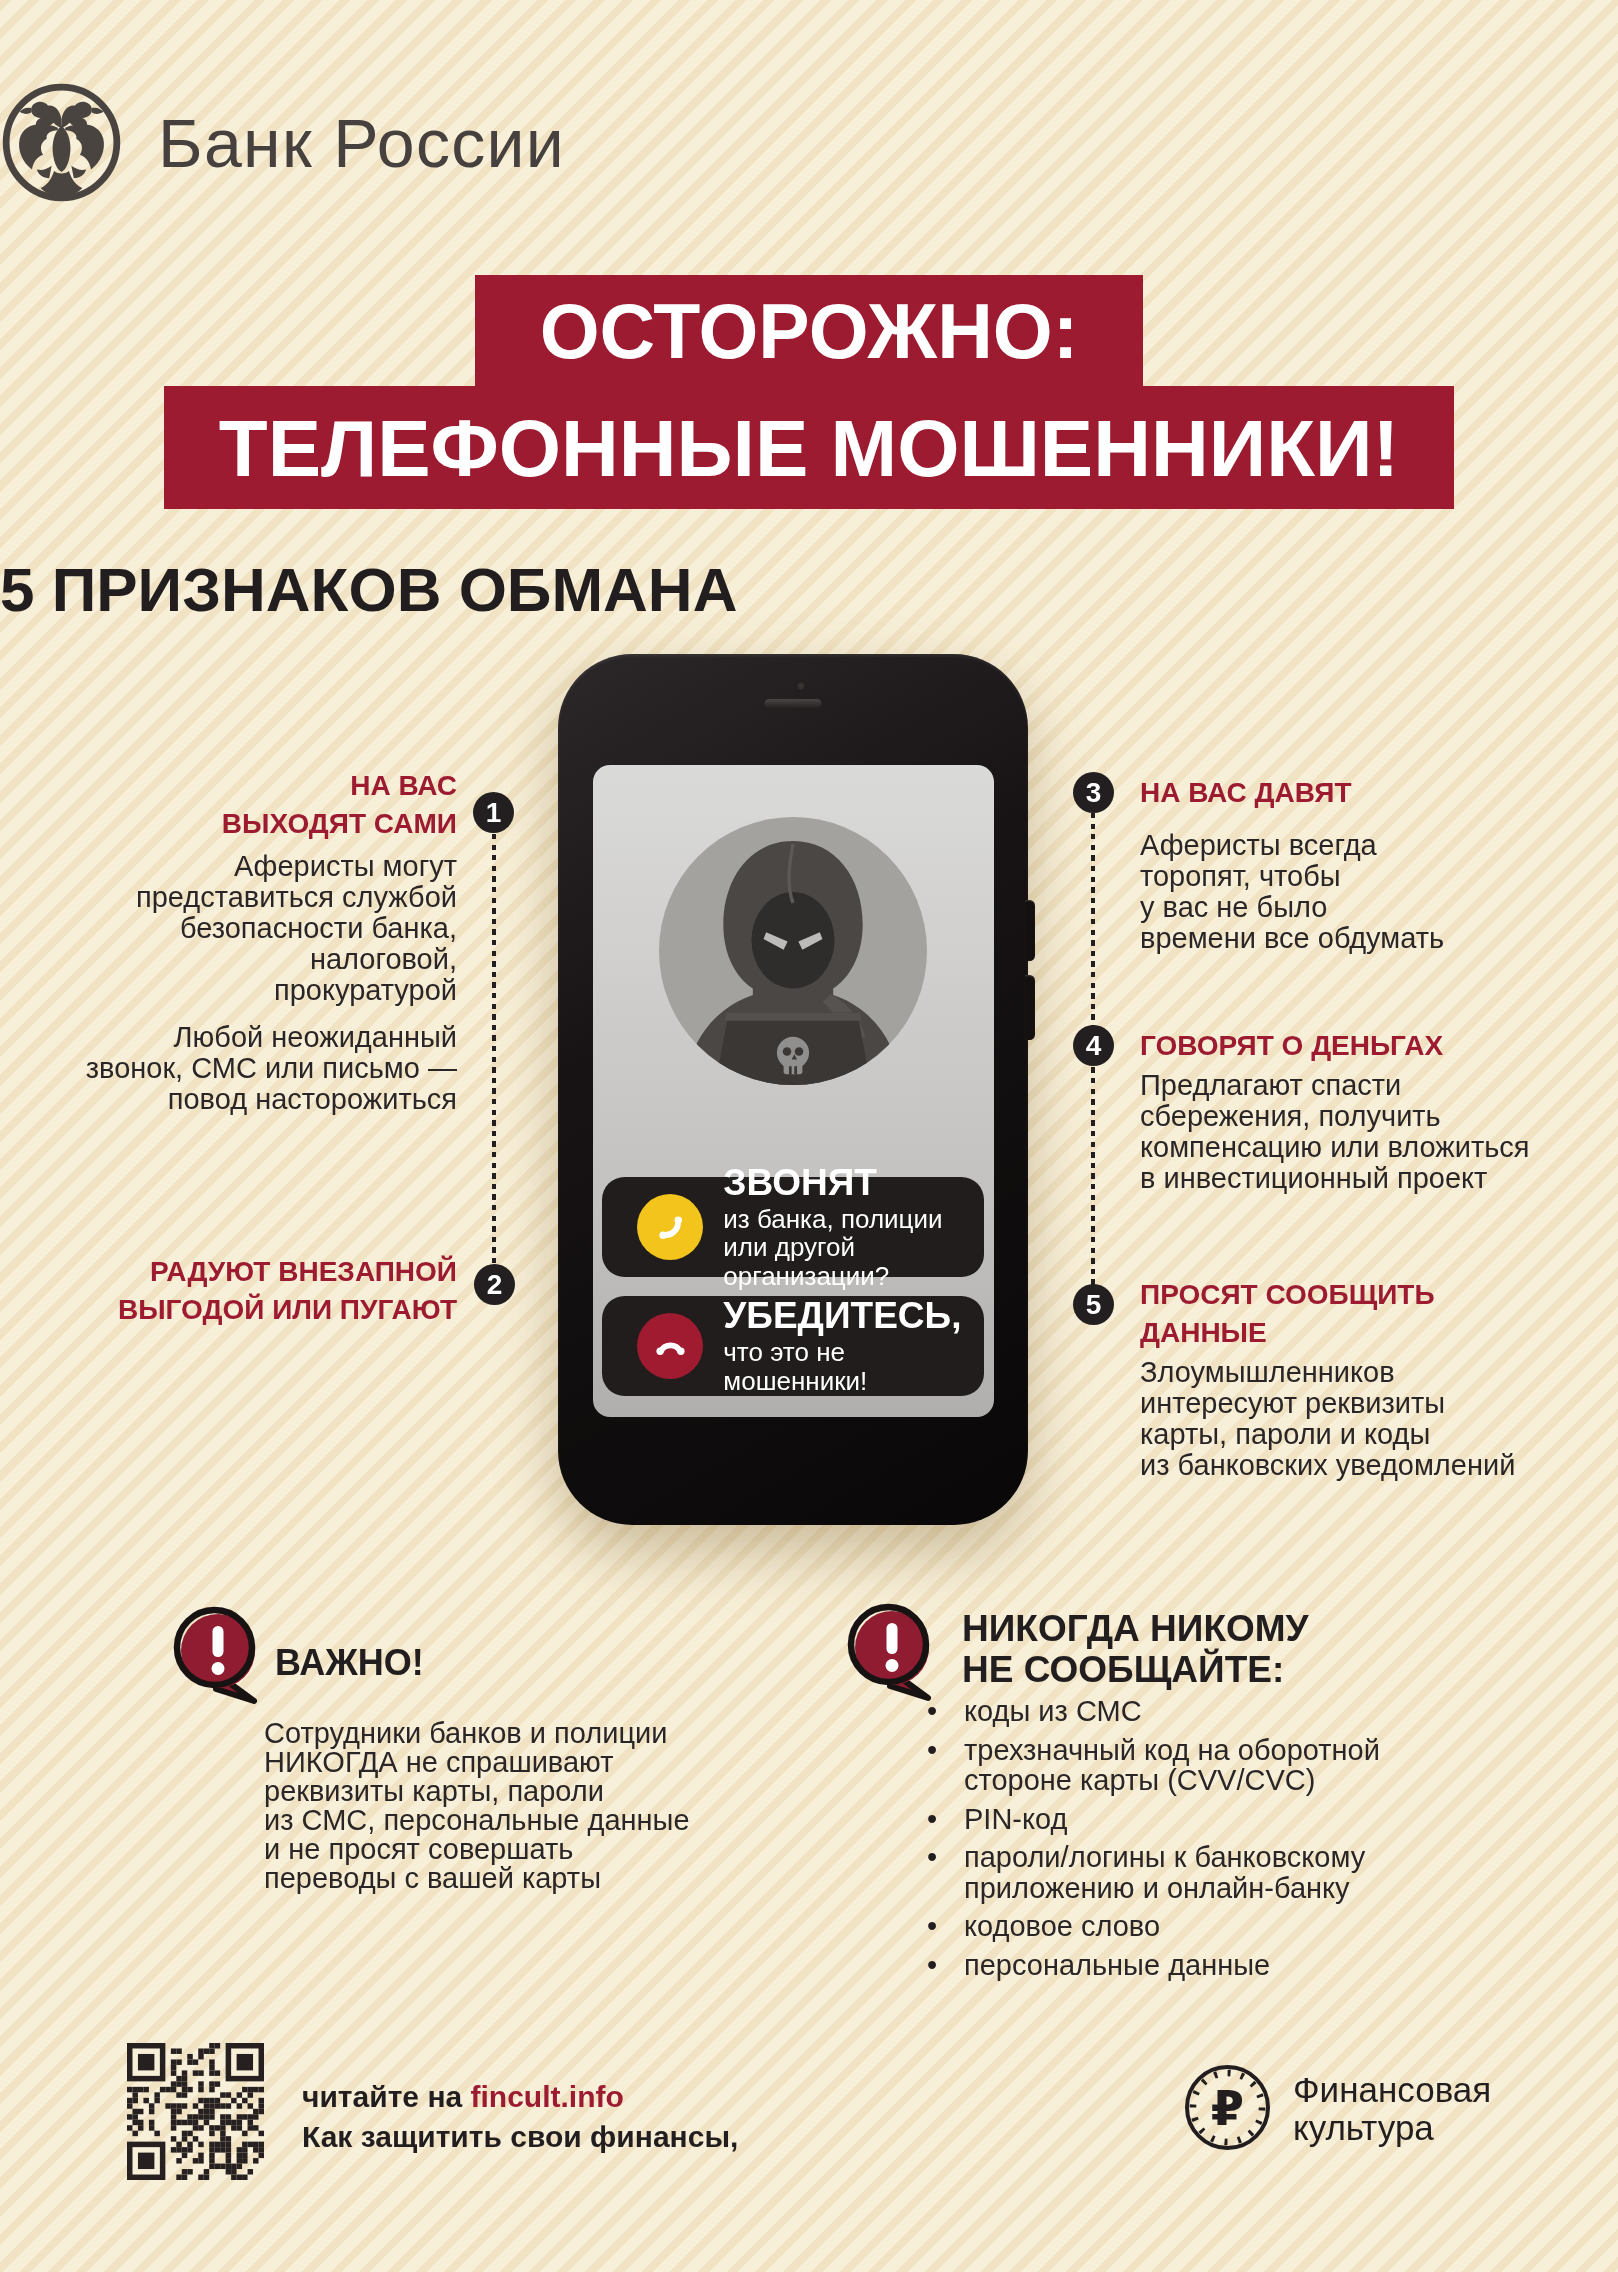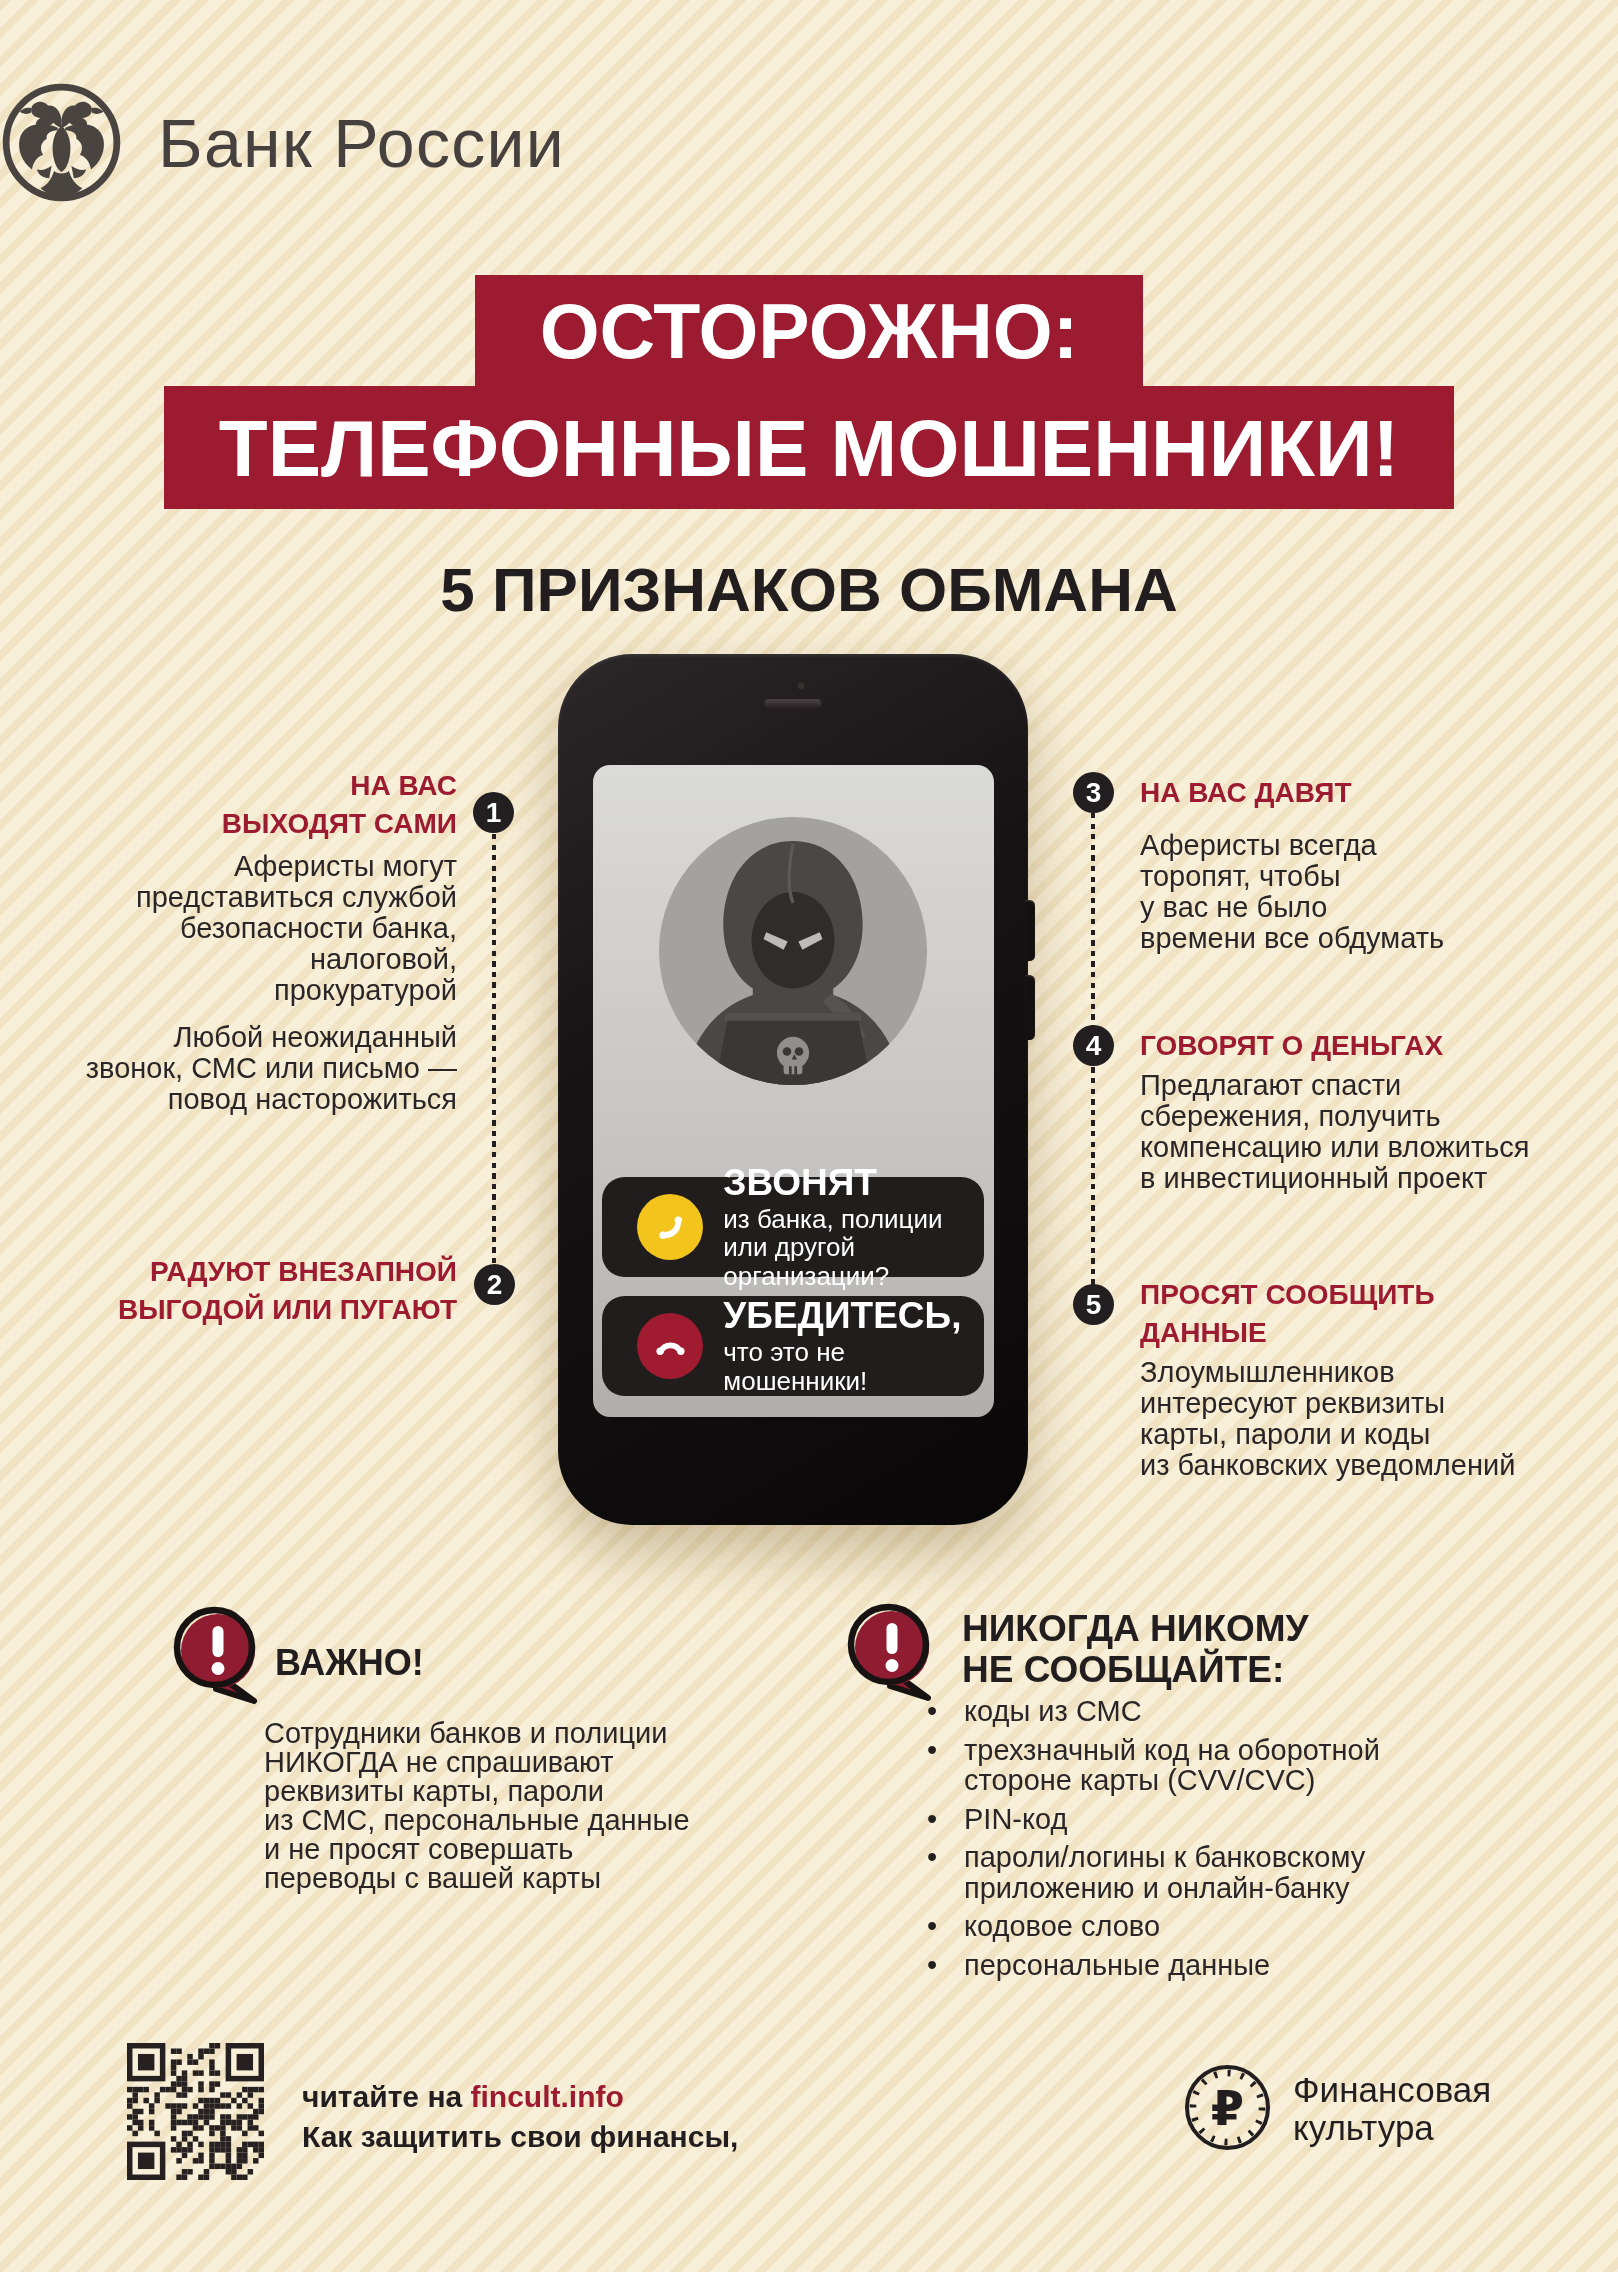--- a/index.html
+++ b/index.html
@@ -10,21 +10,21 @@
   .pre{white-space:pre-line;}
 
   
   .brand{position:absolute;top:78px;left:0;right:0;display:flex;align-items:center;gap:35px;}
   .brand-name{font-size:68px;color:#46403e;letter-spacing:1.3px;}
 
   
   .tblock{position:absolute;background:#9c1b31;color:#fff;font-weight:bold;text-align:center;white-space:nowrap;}
   .tblock1{left:475px;top:275px;width:668px;height:112px;font-size:77px;line-height:113px;}
   .tblock2{left:164px;top:386px;width:1290px;height:123px;font-size:80px;line-height:125px;}
-  .subtitle{position:absolute;left:0;right:0;top:554px;text-align:center;font-weight:bold;font-size:62px;color:#221e1f;}
+  .subtitle{position:absolute;left:0;right:0;top:554px;text-align:left;font-weight:bold;font-size:62px;color:#221e1f;}
 
   
   .sign-left{position:absolute;left:80px;width:377px;text-align:right;}
   .sign-right{position:absolute;left:1140px;width:451px;text-align:left;}
   .red-h{color:#9c1b31;font-size:28px;font-weight:bold;line-height:38px;}
   .body-t{color:#2a2627;font-size:29px;line-height:31px;}
 
   .num{position:absolute;width:41px;height:41px;border-radius:50%;background:#231f20;color:#fff;
        font-size:28px;font-weight:bold;display:flex;align-items:center;justify-content:center;z-index:3;}
   .rail{position:absolute;width:4px;z-index:2;

